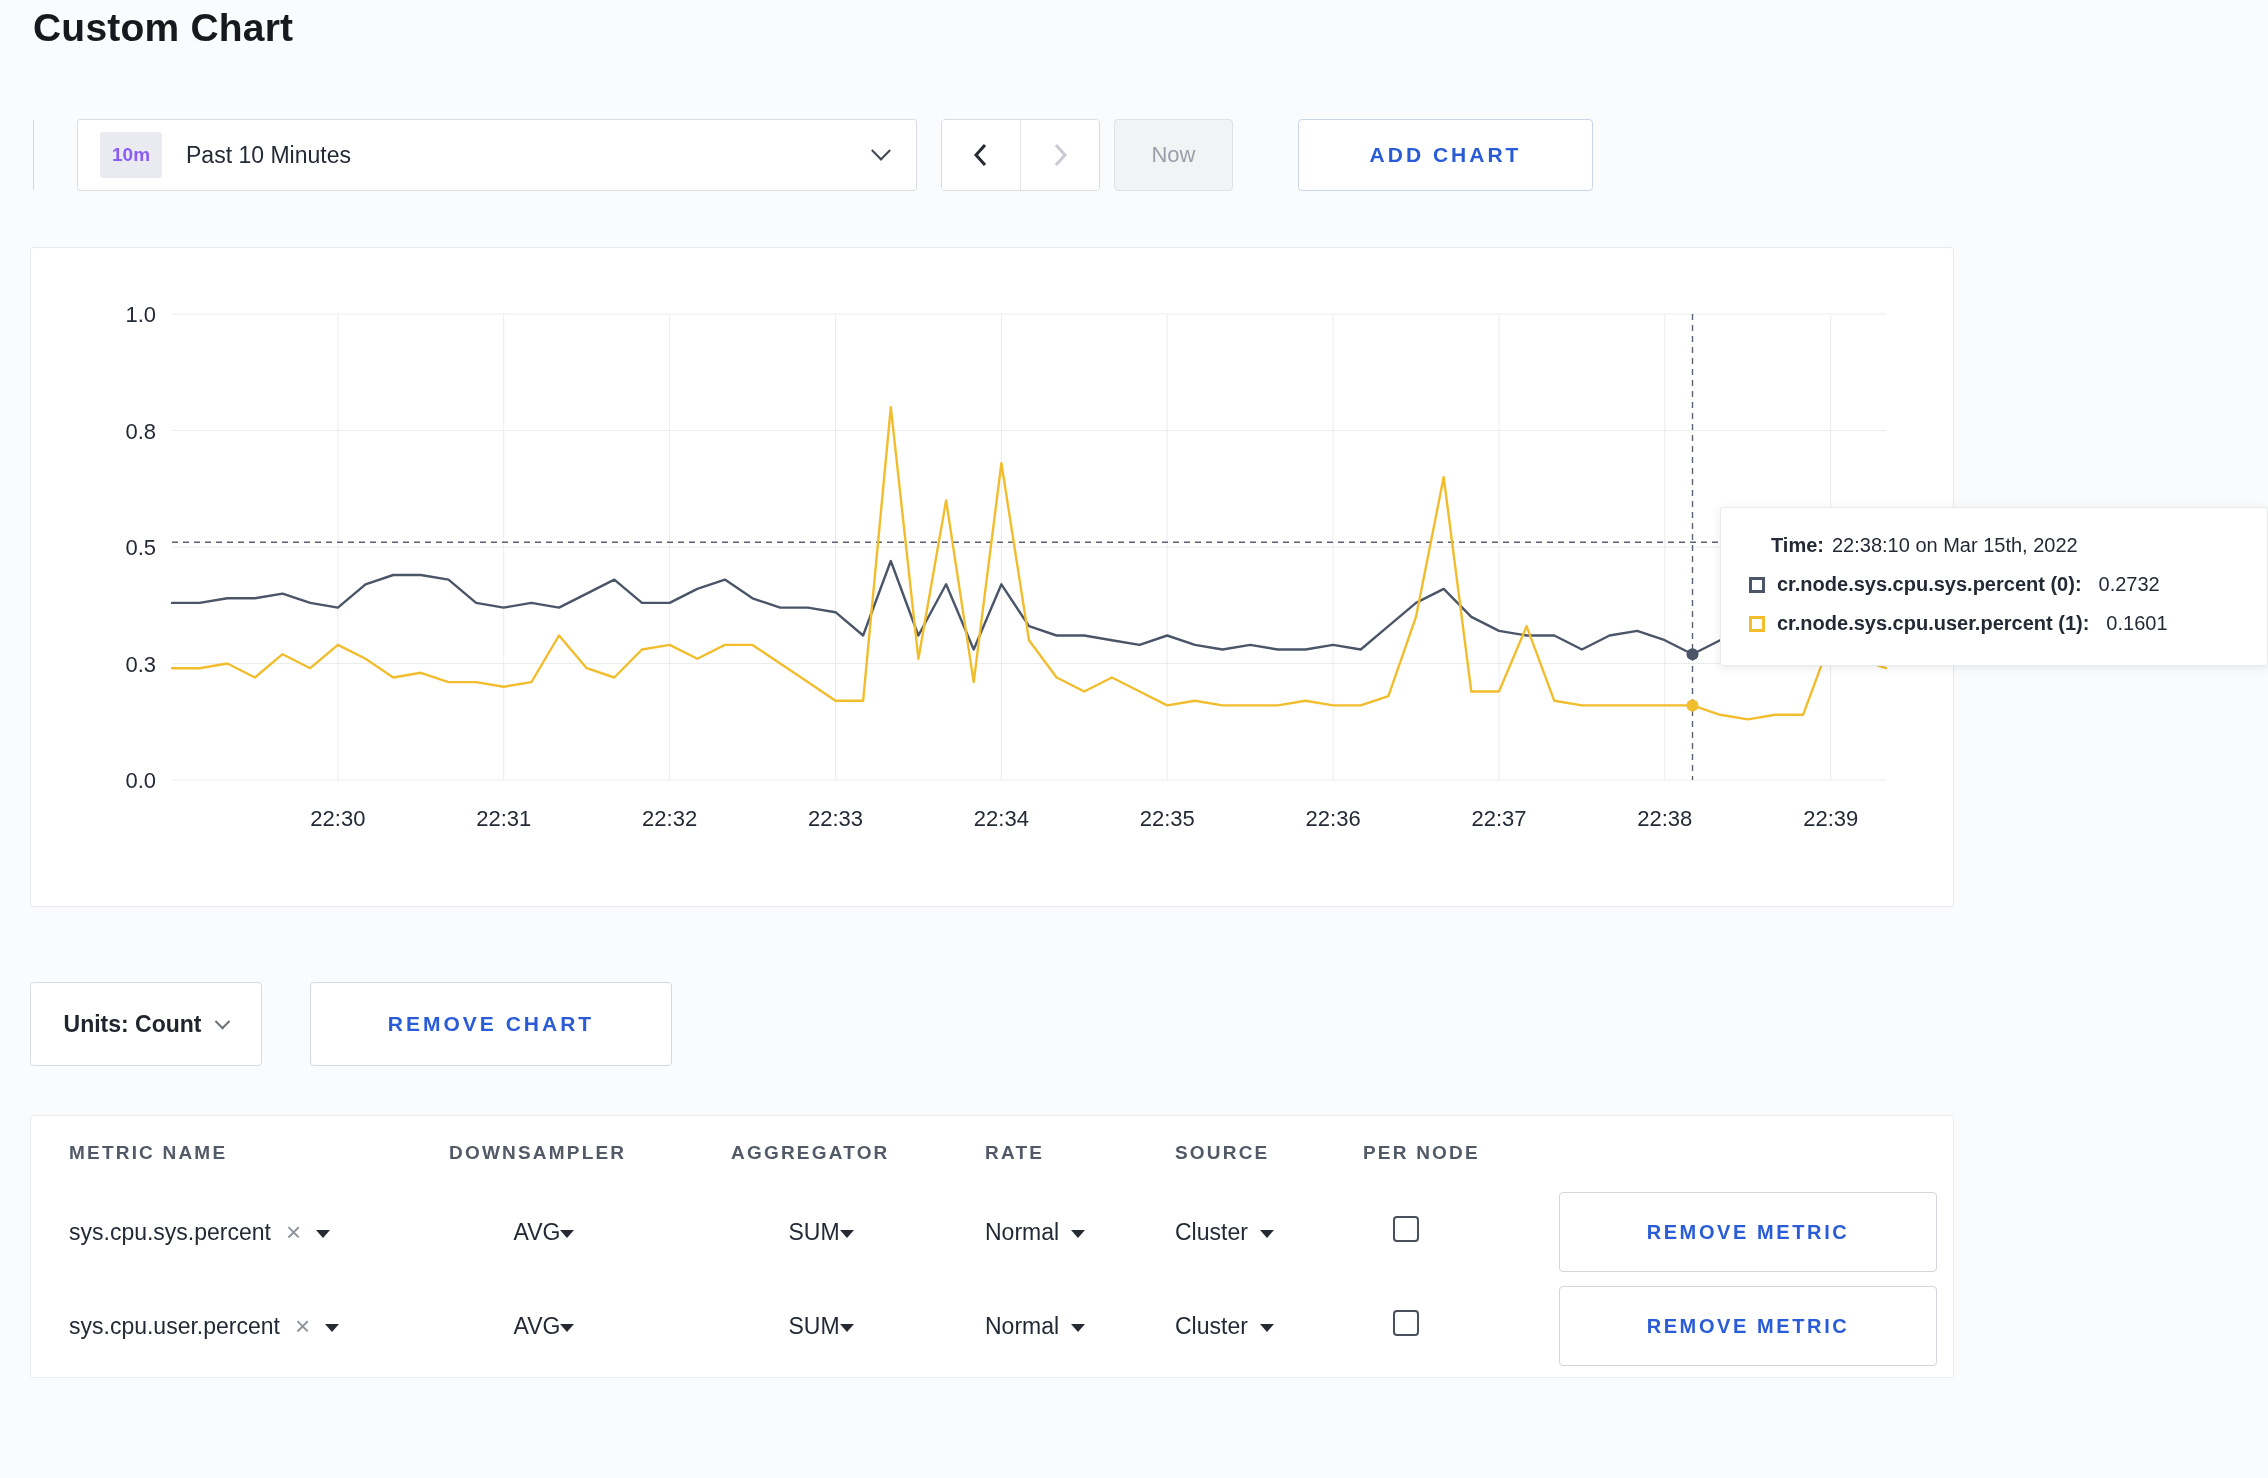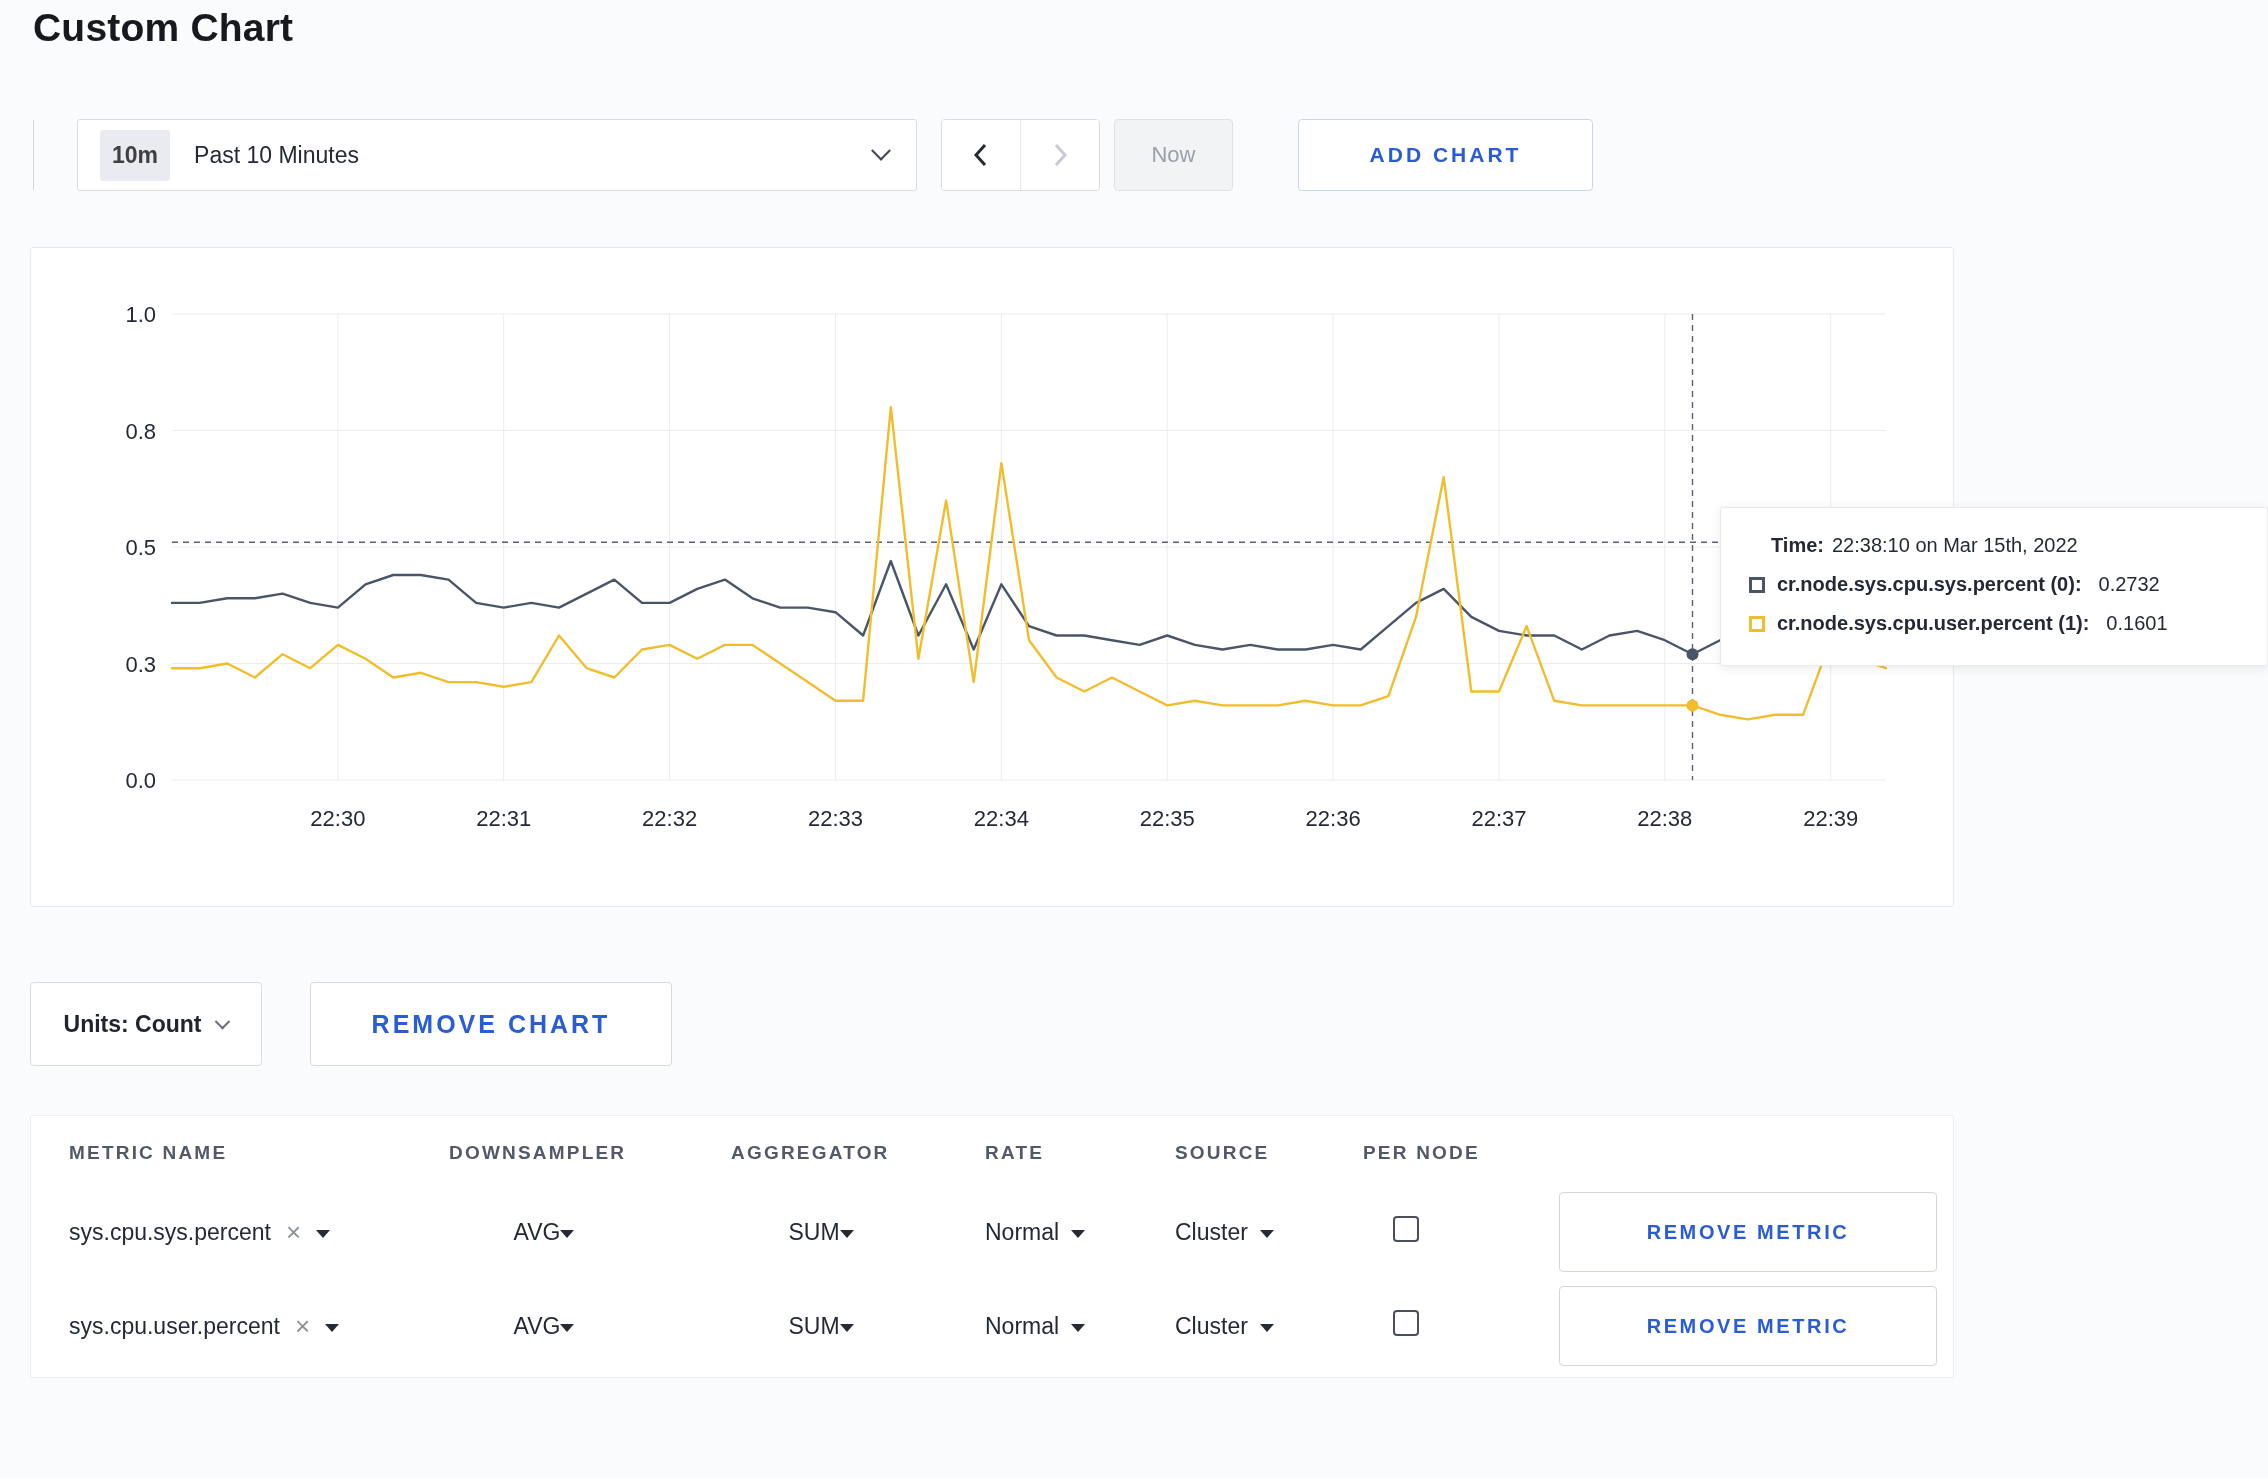--- a/index.html
+++ b/index.html
@@ -25,21 +25,21 @@
     position: absolute; left: 33px; top: 120px; width: 1px; height: 70px;
     background: #d4d6db;
   }
   .time-selector {
     position: absolute; left: 77px; top: 119px; width: 840px; height: 72px;
     background: #fff; border: 1px solid #d9dce1; border-radius: 3px;
     display: flex; align-items: center; padding: 0 28px 0 22px; gap: 24px;
     cursor: pointer;
   }
   .time-badge {
-    background: #e9ebf0; color: #404040; font-size: 23px; font-weight: 700;
+    background: #e9ebf0; color: #8b5cf6; font-size: 19px; font-weight: 700;
     padding: 12px 12px; border-radius: 3px;
   }
   .time-label { flex: 1; font-size: 23px; color: #242a35; }
   .chevron-down {
     width: 14px; height: 14px;
     border-right: 2px solid #404652; border-bottom: 2px solid #404652;
     transform: rotate(45deg) translate(-3px,-3px);
   }
   .nav-group {
     position: absolute; left: 941px; top: 119px; height: 72px; width: 159px;
@@ -95,21 +95,21 @@
     font-size: 23px; font-weight: 700; color: #20242c; cursor: pointer;
     font-family: inherit;
   }
   .units-button .chevron-down {
     width: 11px; height: 11px; border-color: #6b7078;
     transform: rotate(45deg) translate(-2px,-2px);
   }
   .remove-chart-button {
     position: absolute; left: 310px; top: 982px; width: 362px; height: 84px;
     background: #fff; border: 1px solid #d4d9de; border-radius: 4px;
-    color: #2a5cd7; font-size: 25px; font-weight: 600; letter-spacing: 3px;
+    color: #2a5cd7; font-size: 21px; font-weight: 600; letter-spacing: 3px;
     font-family: inherit; cursor: pointer;
   }
 
   
   .metrics-card {
     position: absolute; left: 30px; top: 1115px; width: 1924px; height: 263px;
     background: #fff; border: 1px solid #eceef1; border-radius: 2px;
   }
   .mgrid {
     display: grid;

